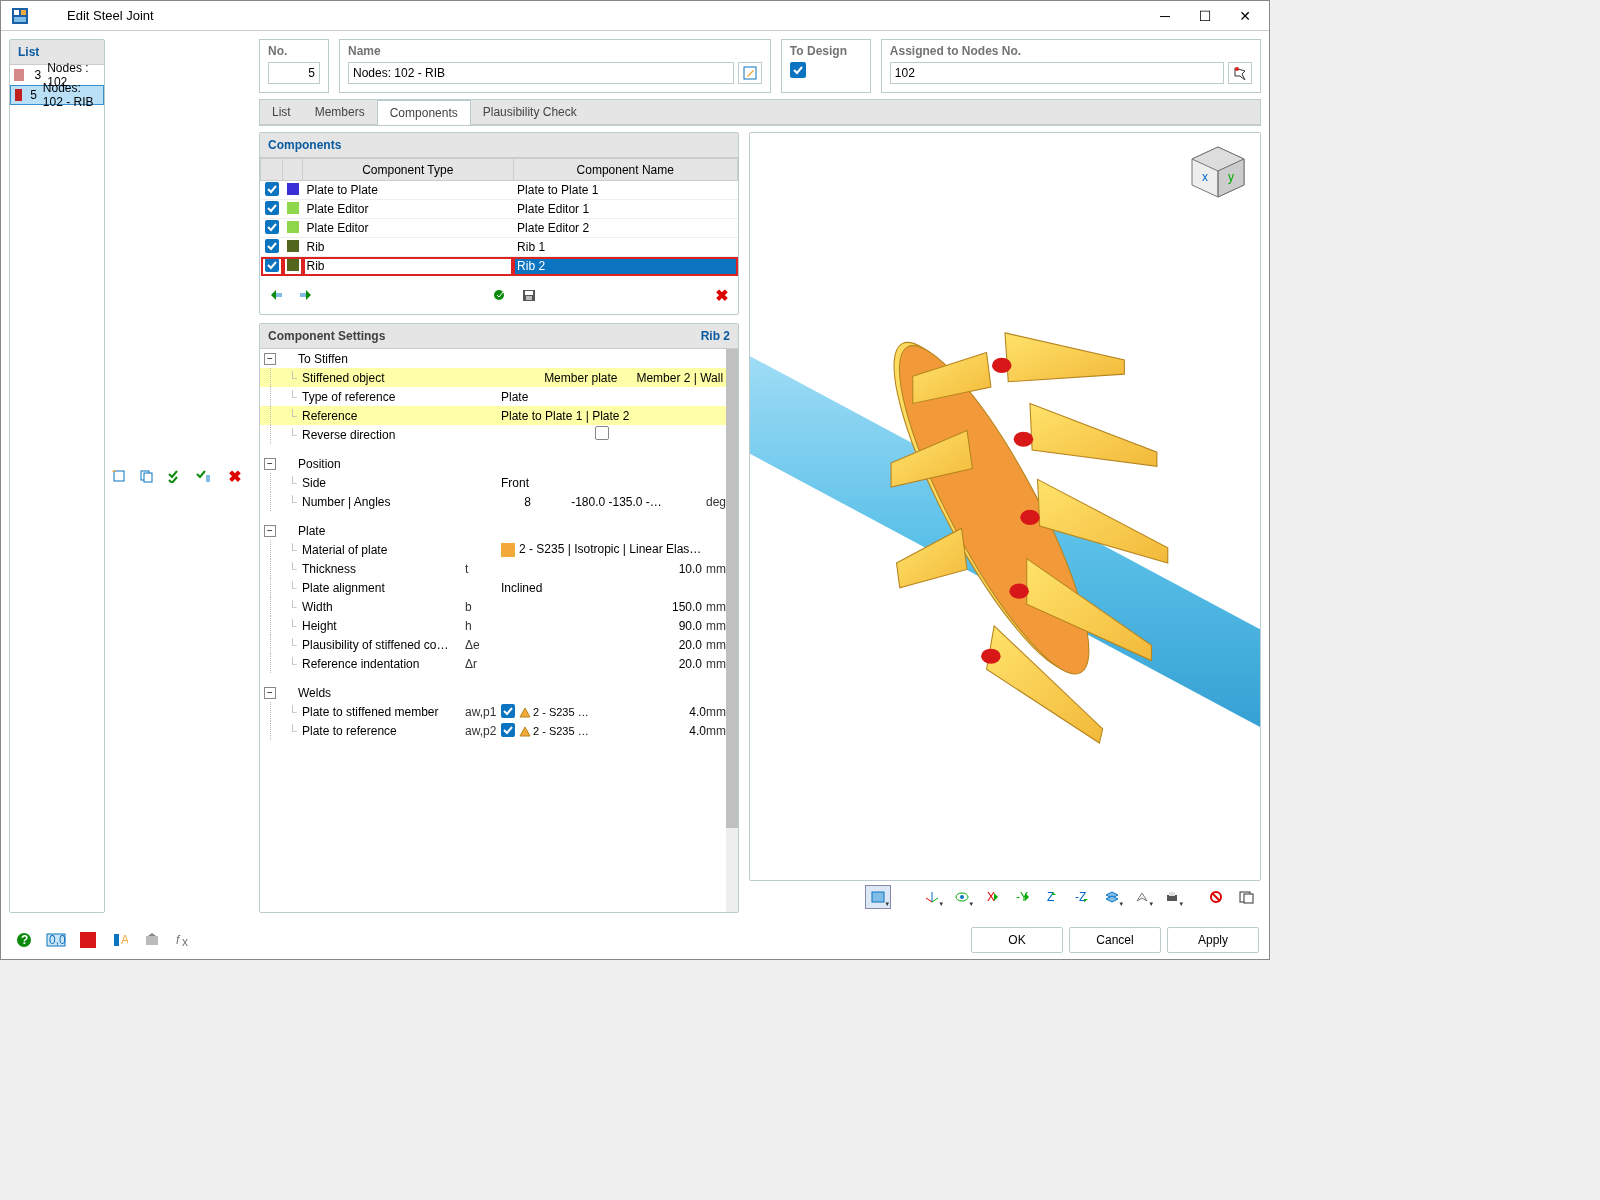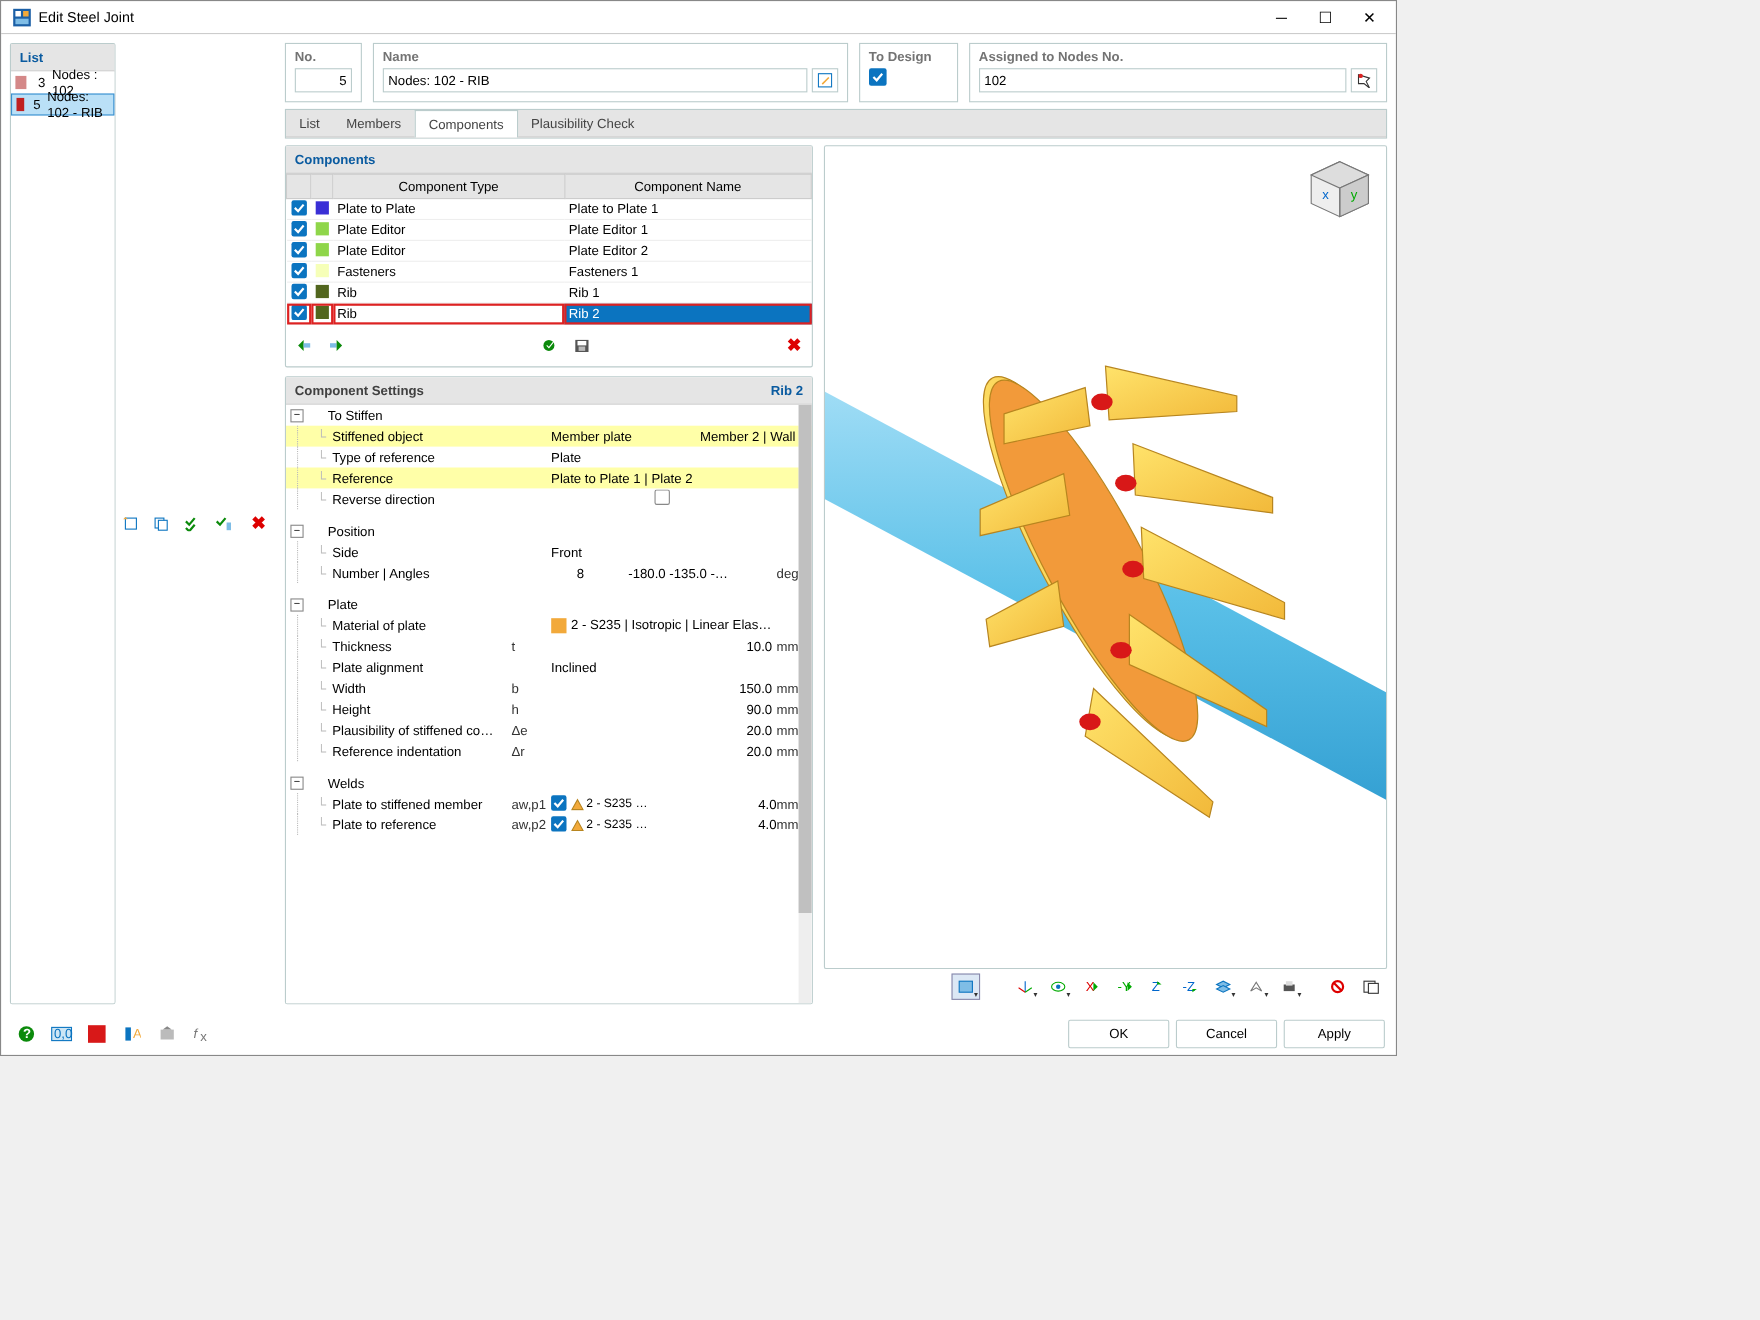--- a/index.html
+++ b/index.html
@@ -1,18 +1,18 @@
 <!DOCTYPE html>
 <html><head>
 <meta charset="utf-8">
 <style>
 * { box-sizing: border-box; font-family: "Segoe UI", Tahoma, sans-serif; font-size: 12px; }
 body { margin: 0; background: #f0f0f0; user-select: none; }
 .window { width: 1270px; height: 960px; background: #fff; border: 1px solid #888; display: flex; flex-direction: column; }
-.title-bar { height: 30px; display: flex; align-items: center; padding: 0 4px; border-bottom: 1px solid #ccc; }
+.title-bar { height: 30px; display: flex; align-items: center; padding: 0 4px; border-bottom: 1px solid #ccc; gap: 32px; }
 .title-bar .app-icon { width: 18px; height: 18px; margin: 0 6px; display: inline-flex; }
 .title-bar .title { flex: 1; font-size: 13px; }
 .win-btns { display: flex; }
 .win-btn { width: 40px; height: 28px; display: flex; align-items: center; justify-content: center; font-size: 14px; }
 
 .content { flex: 1; display: flex; padding: 8px; gap: 10px; min-height: 0; }
 .panel { background: #fff; border: 1px solid #bcc; border-radius: 2px; }
 
 
 .left { width: 240px; display: flex; flex-direction: row; }
@@ -257,30 +257,20 @@
     <td class="comp-color"><span class="sq" style="background:#8fd64a"></span></td>
     <td>Plate Editor</td>
     <td class="name-cell">Plate Editor 2</td>
                   </tr>
                   <tr>
     <td class="comp-ck"><span class="chk sm">
                         <svg viewBox="0 0 12 12">
                           <path d="M2 6 L5 9 L10 3" stroke="#fff" fill="none" stroke-width="2"></path>
                         </svg>
                       </span></td>
-    <td class="comp-color"><span class="sq" style="background:#f6ffb8"></span></td>
-    <td>Fasteners</td>
-    <td class="name-cell">Fasteners 1</td>
-                  </tr>
-                  <tr>
-    <td class="comp-ck"><span class="chk sm">
-                        <svg viewBox="0 0 12 12">
-                          <path d="M2 6 L5 9 L10 3" stroke="#fff" fill="none" stroke-width="2"></path>
-                        </svg>
-                      </span></td>
     <td class="comp-color"><span class="sq" style="background:#52661e"></span></td>
     <td>Rib</td>
     <td class="name-cell">Rib 1</td>
                   </tr>
                   <tr class="selected selected-outline">
     <td class="comp-ck"><span class="chk sm">
                         <svg viewBox="0 0 12 12">
                           <path d="M2 6 L5 9 L10 3" stroke="#fff" fill="none" stroke-width="2"></path>
                         </svg>
                       </span></td>
@@ -332,21 +322,21 @@
             <div class="settings-body" id="settings-body">
               <div class="srow group">
                   <span class="exp">−</span>
                   <span class="gname">To Stiffen</span>
                 </div>
                 <div class="srow hl">
                   <span class="indent"></span>
                   <span class="branch">└</span>
                   <span class="prop-label hl">Stiffened object</span>
                   <span class="prop-sym"></span>
-                  <span class="prop-val" style="text-align:left">Member plate</span>
+                  <span class="prop-val" style="text-align:right">Member plate</span>
                   <span style="flex:1;text-align:center;overflow:hidden;text-overflow:ellipsis;white-space:nowrap">Member 2 | Wall</span>
                 </div>
                 <div class="srow ">
                   <span class="indent"></span>
                   <span class="branch">└</span>
                   <span class="prop-label ">Type of reference</span>
                   <span class="prop-sym"></span>
                   <span class="prop-val" style="text-align:left">Plate</span>
                   <span class="prop-unit"></span>
                 </div>

